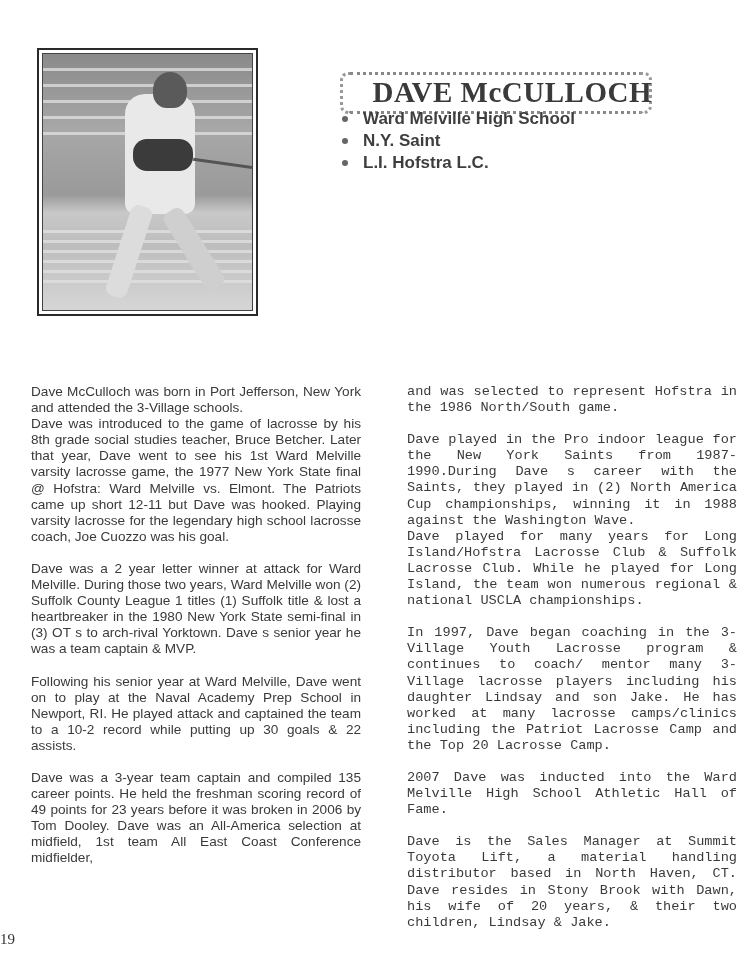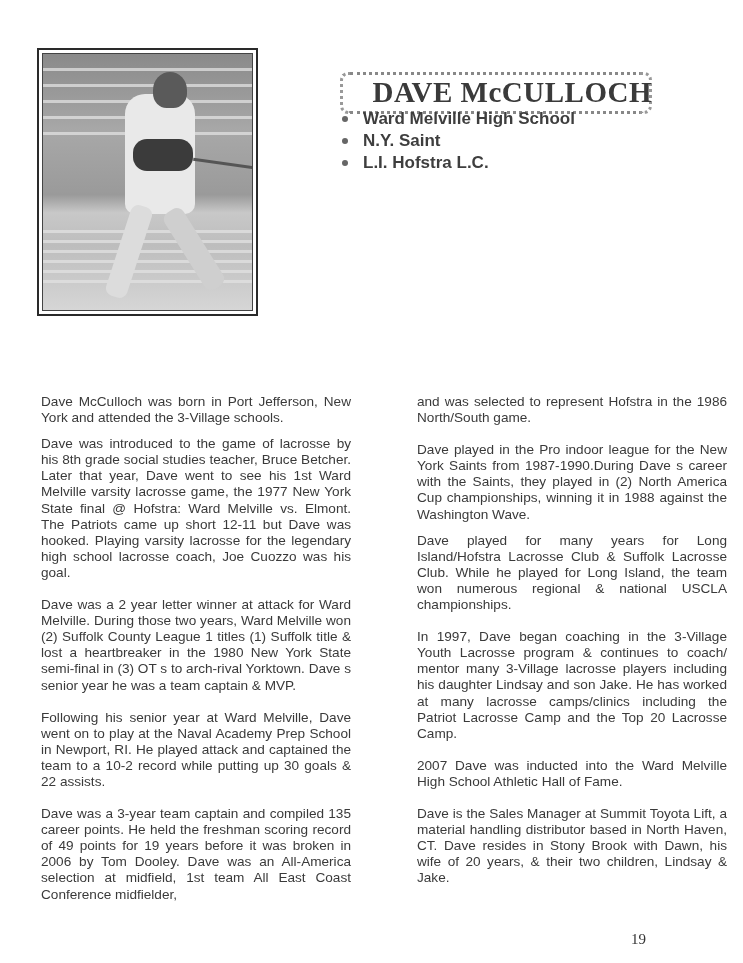--- a/index.html
+++ b/index.html
@@ -60,25 +60,25 @@
     font-weight:bold; font-size:17px; color:#3e3e3e; height:22px; line-height:22px; display:flex; align-items:center;
   }
   .affiliations .bullet {
     display:inline-block; width:6px; height:6px; border-radius:50%; background:#666; margin-right:15px; margin-left:2px;
   }
   .col {
     position:absolute; top:384px; font-size:13.6px; line-height:16.1px; color:#3a3a3a;
     text-align:justify;
   }
   .col.left { left:31px; width:330px; }
-  .col.right { left:407px; width:330px; }
-  .col p { margin:10px; }
+  .col.right { left:407px; width:330px;font-family:Liberation Mono, monospace; }
+  .col p { margin:0; }
   .col p.gap { margin-top:16px; }
   .page-number {
-    position:absolute; left:0; width:646px; top:931px; text-align:right;
+    position:absolute; left:0; width:646px; top:931px; text-align:left;
     font-family:"Liberation Serif", serif; font-size:15px; color:#333;
   }
 </style>
 </head>
 <body>
 
 <div class="photo-frame" title="Lacrosse player in helmet and gloves cradling stick in front of bleachers">
   <div class="photo-inner">
     <div class="bleacher" style="top:14px"></div>
     <div class="bleacher" style="top:30px"></div>
@@ -120,21 +120,21 @@
       <span class="bullet"></span>
       <span>L.I. Hofstra L.C.</span>
     </li>
 </ul>
 
 <div class="col left">
   <p>Dave McCulloch was born in Port Jefferson, New York and attended the 3-Village schools.</p>
   <p>Dave was introduced to the game of lacrosse by his 8th grade social studies teacher, Bruce Betcher. Later that year, Dave went to see his 1st Ward Melville varsity lacrosse game, the 1977 New York State final @ Hofstra: Ward Melville vs. Elmont. The Patriots came up short 12-11 but Dave was hooked. Playing varsity lacrosse for the legendary high school lacrosse coach, Joe Cuozzo was his goal.</p>
   <p class="gap">Dave was a 2 year letter winner at attack for Ward Melville. During those two years, Ward Melville won (2) Suffolk County League 1 titles (1) Suffolk title &amp; lost a heartbreaker in the 1980 New York State semi-final in (3) OT s to arch-rival Yorktown. Dave s senior year he was a team captain &amp; MVP.</p>
   <p class="gap">Following his senior year at Ward Melville, Dave went on to play at the Naval Academy Prep School in Newport, RI. He played attack and captained the team to a 10-2 record while putting up 30 goals &amp; 22 assists.</p>
-  <p class="gap">Dave was a 3-year team captain and compiled 135 career points. He held the freshman scoring record of 49 points for 19 years before it was broken in 2006 by Tom Dooley. Dave was an All-America selection at midfield, 1st team All East Coast Conference midfielder,</p>
+  <p class="gap">Dave was a 3-year team captain and compiled 135 career points. He held the freshman scoring record of 49 points for 23 years before it was broken in 2006 by Tom Dooley. Dave was an All-America selection at midfield, 1st team All East Coast Conference midfielder,</p>
 </div>
 
 <div class="col right">
   <p>and was selected to represent Hofstra in the 1986 North/South game.</p>
   <p class="gap">Dave played in the Pro indoor league for the New York Saints from 1987-1990.During Dave s career with the Saints, they played in (2) North America Cup championships, winning it in 1988 against the Washington Wave.</p>
   <p>Dave played for many years for Long Island/Hofstra Lacrosse Club &amp; Suffolk Lacrosse Club. While he played for Long Island, the team won numerous regional &amp; national USCLA championships.</p>
   <p class="gap">In 1997, Dave began coaching in the 3-Village Youth Lacrosse program &amp; continues to coach/ mentor many 3-Village lacrosse players including his daughter Lindsay and son Jake. He has worked at many lacrosse camps/clinics including the Patriot Lacrosse Camp and the Top 20 Lacrosse Camp.</p>
   <p class="gap">2007 Dave was inducted into the Ward Melville High School Athletic Hall of Fame.</p>
   <p class="gap">Dave is the Sales Manager at Summit Toyota Lift, a material handling distributor based in North Haven, CT. Dave resides in Stony Brook with Dawn, his wife of 20 years, &amp; their two children, Lindsay &amp; Jake.</p>
 </div>

